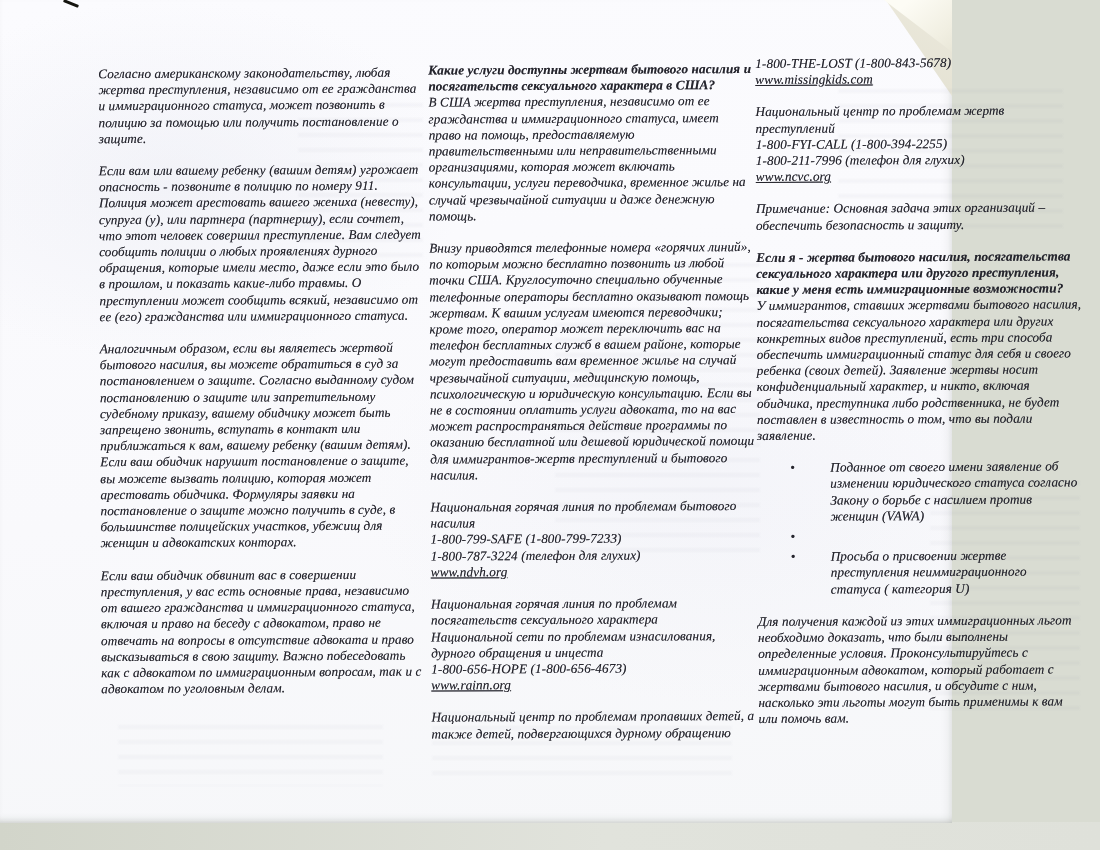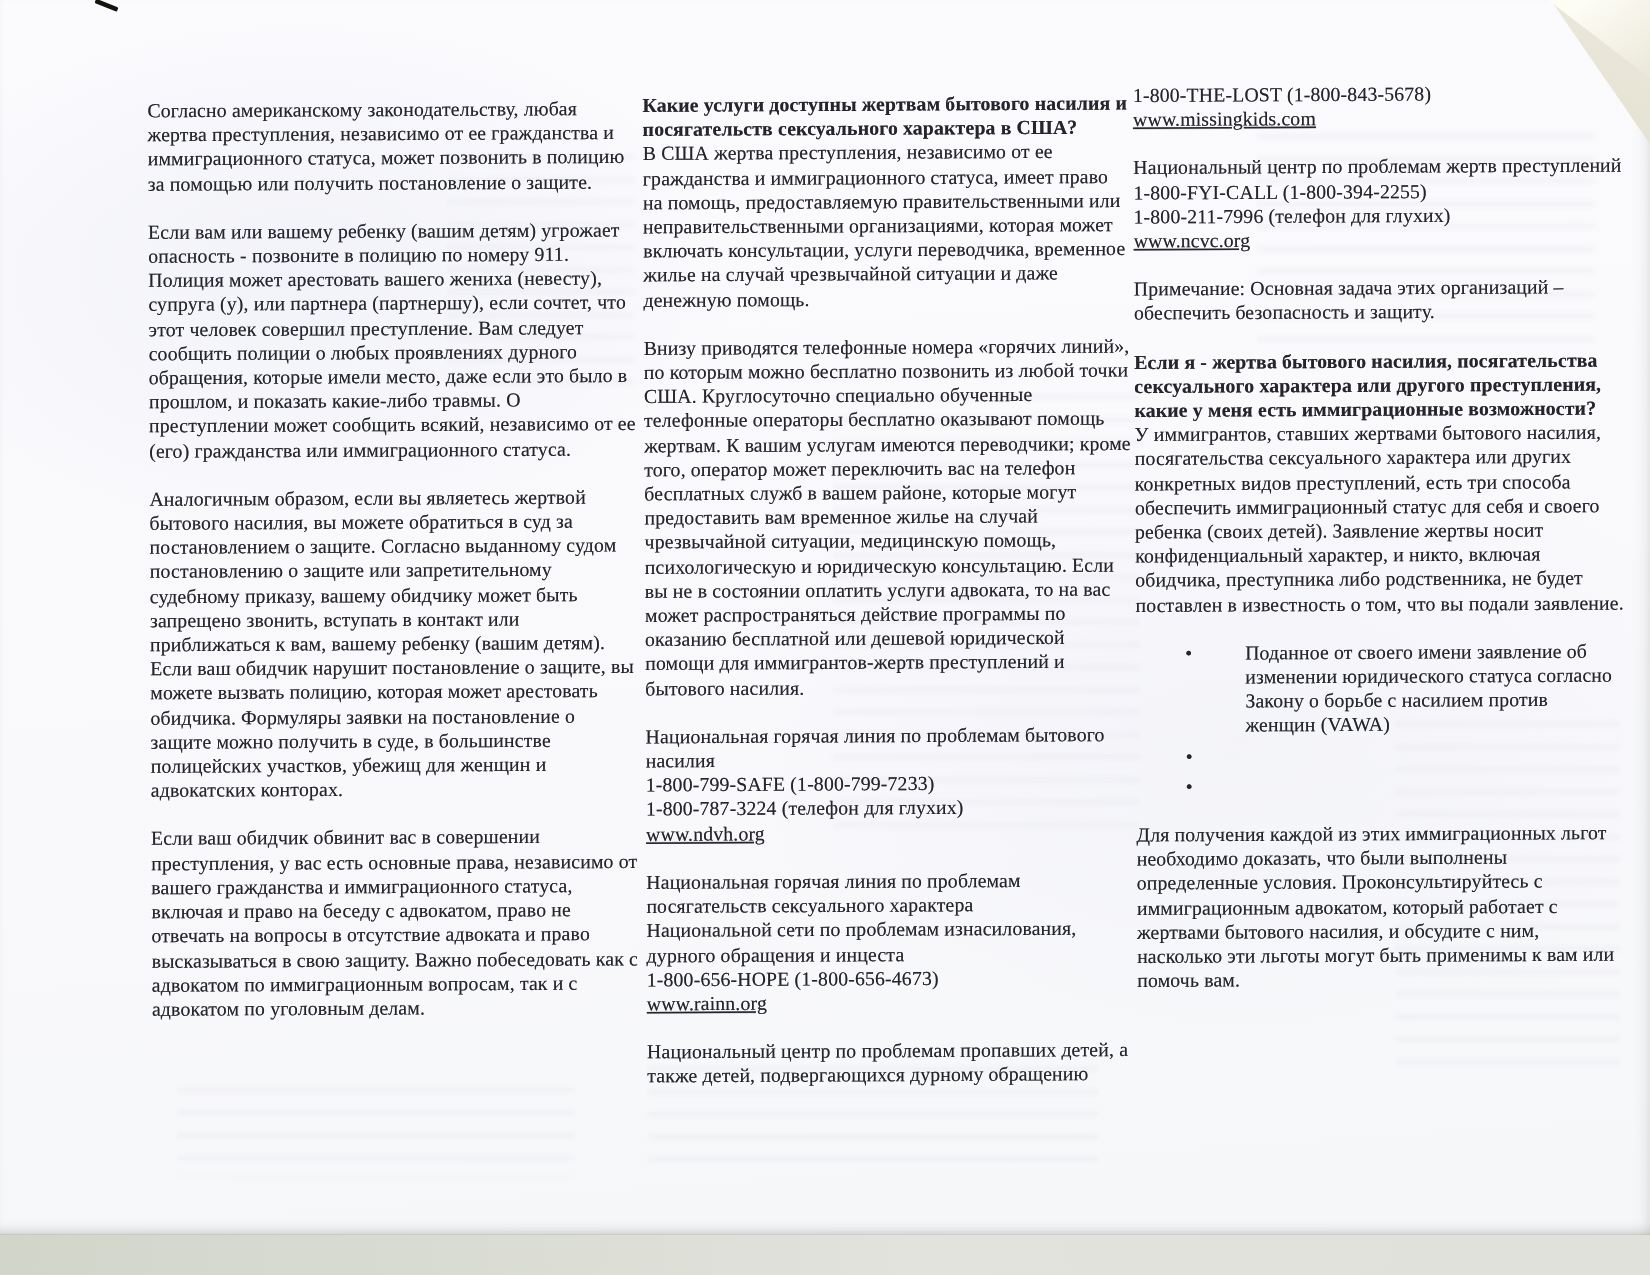--- a/index.html
+++ b/index.html
@@ -6,27 +6,28 @@
   body {
     width:1100px; height:850px; position:relative; overflow:hidden;
     background: var(--bed, #d9dcd2);
     font-family: "Liberation Serif", serif;
   }
   .scanner-bed {
     position:absolute; left:0; top:822px; width:1100px; height:28px;
     background: linear-gradient(to right, #d2d5ca, #e1e3dc 55%, #dfe1da);
   }
   .paper {
-    position:absolute; left:0; top:0; width:1100px; height:823px;
+    position:absolute; left:0; top:0; width:952px; height:823px;
     background:
       radial-gradient(ellipse 420px 260px at 18% 22%, rgba(226,228,238,0.35), transparent 70%),
       radial-gradient(ellipse 500px 300px at 75% 60%, rgba(228,230,240,0.25), transparent 70%),
       linear-gradient(176deg, #fbfbfe 0%, #f9f9fc 60%, #f6f7f9 100%);
     box-shadow: inset 0 -7px 9px -7px rgba(105,110,95,0.45),
                 inset -9px 0 12px -10px rgba(120,125,110,0.30);
+    font-style: italic;
   }
   
   .fold-underlay {
     position:absolute; top:0; right:0; width:72px; height:96px;
     clip-path: polygon(8% 0, 100% 0, 100% 100%);
     background: linear-gradient(200deg, #ece9dc, #e3e1d2);
   }
   .fold-flap {
     position:absolute; top:0; right:0; width:68px; height:52px;
     clip-path: polygon(0 0, 100% 0, 100% 100%);
@@ -143,20 +144,21 @@
       <div class="block bullets">
         <div class="bullet-item">
           <span class="bullet-marker">•</span>
           <span class="bullet-text">Поданное от своего имени заявление об изменении юридического статуса согласно Закону о борьбе с насилием против женщин (VAWA)</span>
         </div>
         <div class="bullet-item">
           <span class="bullet-marker">•</span>
         </div>
         <div class="bullet-item">
           <span class="bullet-marker">•</span>
+          <span class="bullet-text">Просьба о присвоении жертве преступления неиммиграционного статуса ( категория U)</span>
         </div>
       </div>
 
       <div class="block">Для получения каждой из этих иммиграционных льгот необходимо доказать, что были выполнены определенные условия.  Проконсультируйтесь с иммиграционным адвокатом, который работает с жертвами бытового насилия, и обсудите с ним, насколько эти льготы могут быть применимы к вам или помочь вам.</div>
     </div>
 
   </div>
 </div>
 
 </body></html>

